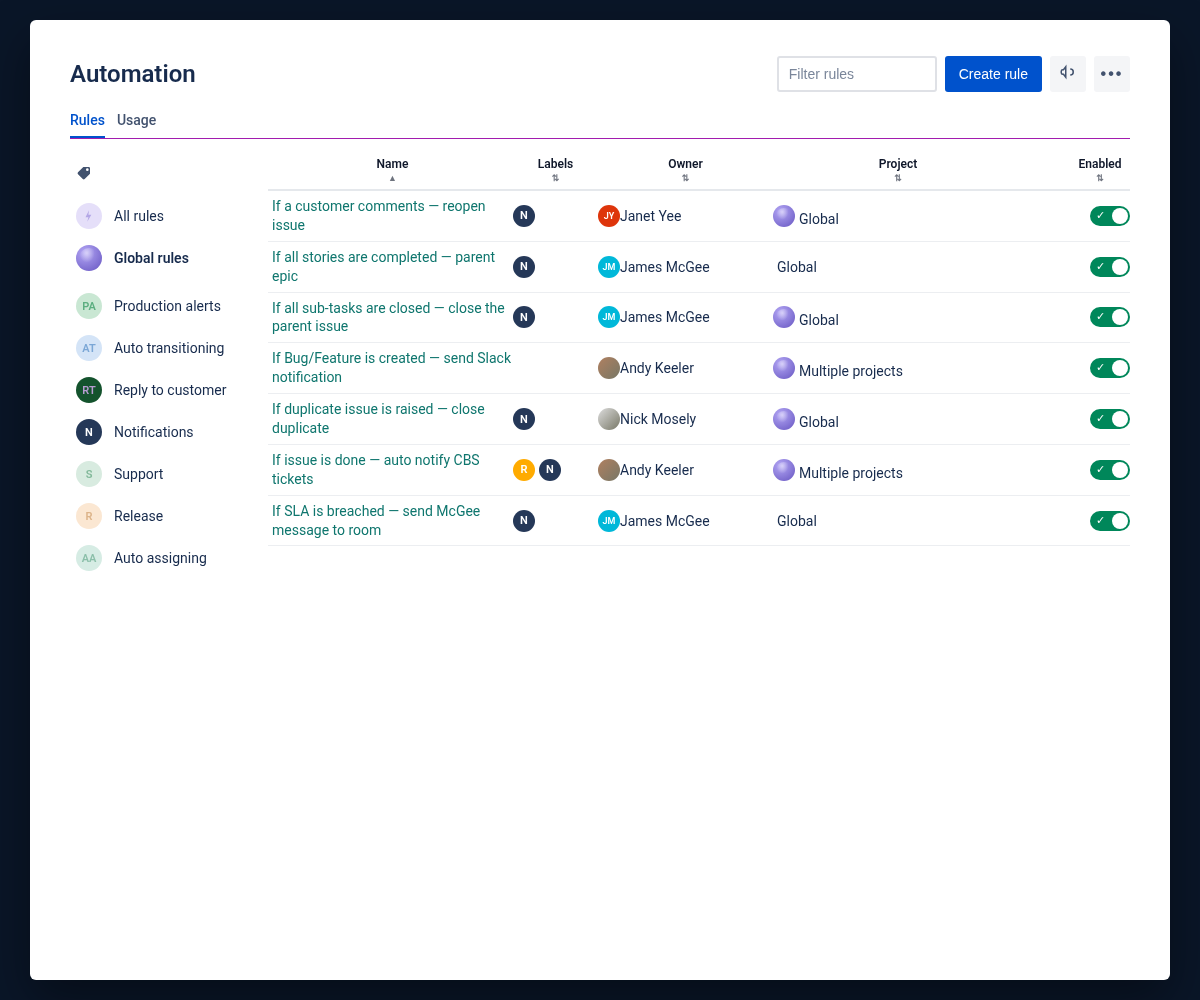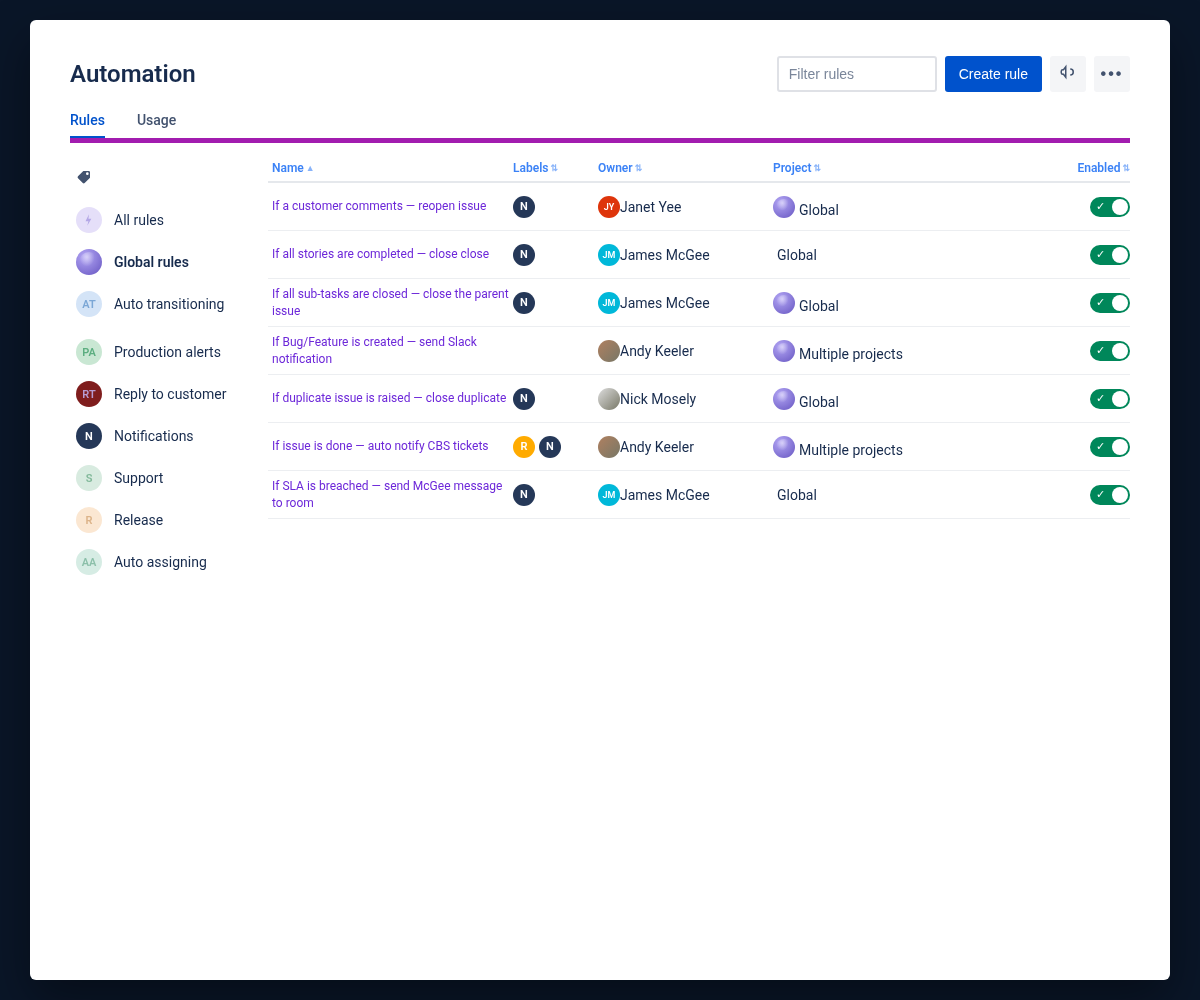--- a/index.html
+++ b/index.html
@@ -64,22 +64,22 @@
     border-radius: 3px;
     cursor: pointer;
     display: flex;
     align-items: center;
     justify-content: center;
     color: #42526e;
     font-size: 16px;
   }
   .tabs {
     display: flex;
-    gap: 32px;
-    border-bottom: 5px solid #a21caf;
+    gap: 12px;
+    border-bottom: 1px solid #a21caf;
     margin-bottom: 12px;
   }
   .tab {
     padding: 0 0 8px 0;
     font-size: 14px;
     font-weight: 500;
     color: #42526e;
     cursor: pointer;
     border-bottom: 2px solid transparent;
   }
@@ -128,43 +128,44 @@
     flex: 1;
   }
   .thead {
     display: flex;
     border-bottom: 2px solid #e5e8ec;
     padding: 6px 0;
   }
   .th {
     font-size: 12px;
     font-weight: 600;
-    color: #3b82f6;
+    color: #0f172a;
     display: flex;
     align-items: center;
     gap: 2px;
+    flex-direction: column;
   }
   .th .sort { font-size: 9px; opacity: 0.6; }
   .col-name { flex: 0 0 245px; padding-left: 4px; }
   .col-labels { flex: 0 0 85px; }
   .col-owner { flex: 0 0 175px; }
   .col-project { flex: 0 0 250px; }
   .col-enabled { flex: 0 0 60px; margin-left: auto; text-align: right; justify-content: flex-end; }
   .row {
     display: flex;
     align-items: center;
     min-height: 48px;
     padding: 6px 0;
     border-bottom: 1px solid #eceef1;
   }
   .cell { font-size: 14px; color: #172b4d; }
   .cell-name a {
-    color: #6d28d9;
+    color: #0f766e;
     text-decoration: none;
-    font-size: 12px;
+    font-size: 14px;
     line-height: 1.35;
     display: block;
   }
   .label-pill-group { display: flex; gap: 4px; }
   .label-pill {
     width: 22px;
     height: 22px;
     border-radius: 50%;
     display: flex;
     align-items: center;
@@ -284,30 +285,30 @@
               <svg width="14" height="14" viewBox="0 0 24 24" fill="#b4a7e6">
                 <path d="M12 2L6 14h5l-2 8 7-12h-5z"></path>
               </svg>
             </span>
             <span>All rules</span>
           </div>
           <div class="sidebar-item selected">
             <span class="globe-icon" style="width: 26px; height: 26px;"></span>
             <span>Global rules</span>
           </div>
-          <div class="sidebar-item">
-            <span class="side-icon" style="background: rgb(212, 228, 247); color: rgb(123, 167, 214);">AT</span>
-            <span>Auto transitioning</span>
-          </div>
           <div class="sidebar-item separator">
             <span class="side-icon" style="background: rgb(201, 231, 211); color: rgb(92, 174, 128);">PA</span>
             <span>Production alerts</span>
           </div>
           <div class="sidebar-item">
-            <span class="side-icon" style="background: #7f1d1d; color: rgb(183, 156, 209);">RT</span>
+            <span class="side-icon" style="background: rgb(212, 228, 247); color: rgb(123, 167, 214);">AT</span>
+            <span>Auto transitioning</span>
+          </div>
+          <div class="sidebar-item">
+            <span class="side-icon" style="background: #14532d; color: rgb(183, 156, 209);">RT</span>
             <span>Reply to customer</span>
           </div>
           <div class="sidebar-item">
             <span class="side-icon" style="background: rgb(37, 56, 88); color: rgb(255, 255, 255);">N</span>
             <span>Notifications</span>
           </div>
           <div class="sidebar-item">
             <span class="side-icon" style="background: rgb(216, 235, 224); color: rgb(130, 185, 154);">S</span>
             <span>Support</span>
           </div>
@@ -366,21 +367,21 @@
                 <span class="globe-icon"></span>
                 <span>Global</span>
               </div>
             </div>
             <div class="cell col-enabled" style="display: flex; justify-content: flex-end;">
               <div class="toggle"></div>
             </div>
           </div>
           <div class="row">
             <div class="cell cell-name col-name">
-              <a href="#">If all stories are completed — close close</a>
+              <a href="#">If all stories are completed — parent epic</a>
             </div>
             <div class="cell col-labels">
               <div class="label-pill-group">
                 <span class="label-pill" style="background: rgb(37, 56, 88);">N</span>
               </div>
             </div>
             <div class="cell col-owner">
               <div class="owner-wrap">
                 <span class="avatar" style="background: rgb(0, 184, 217);">JM</span>
                 <span>James McGee</span>

